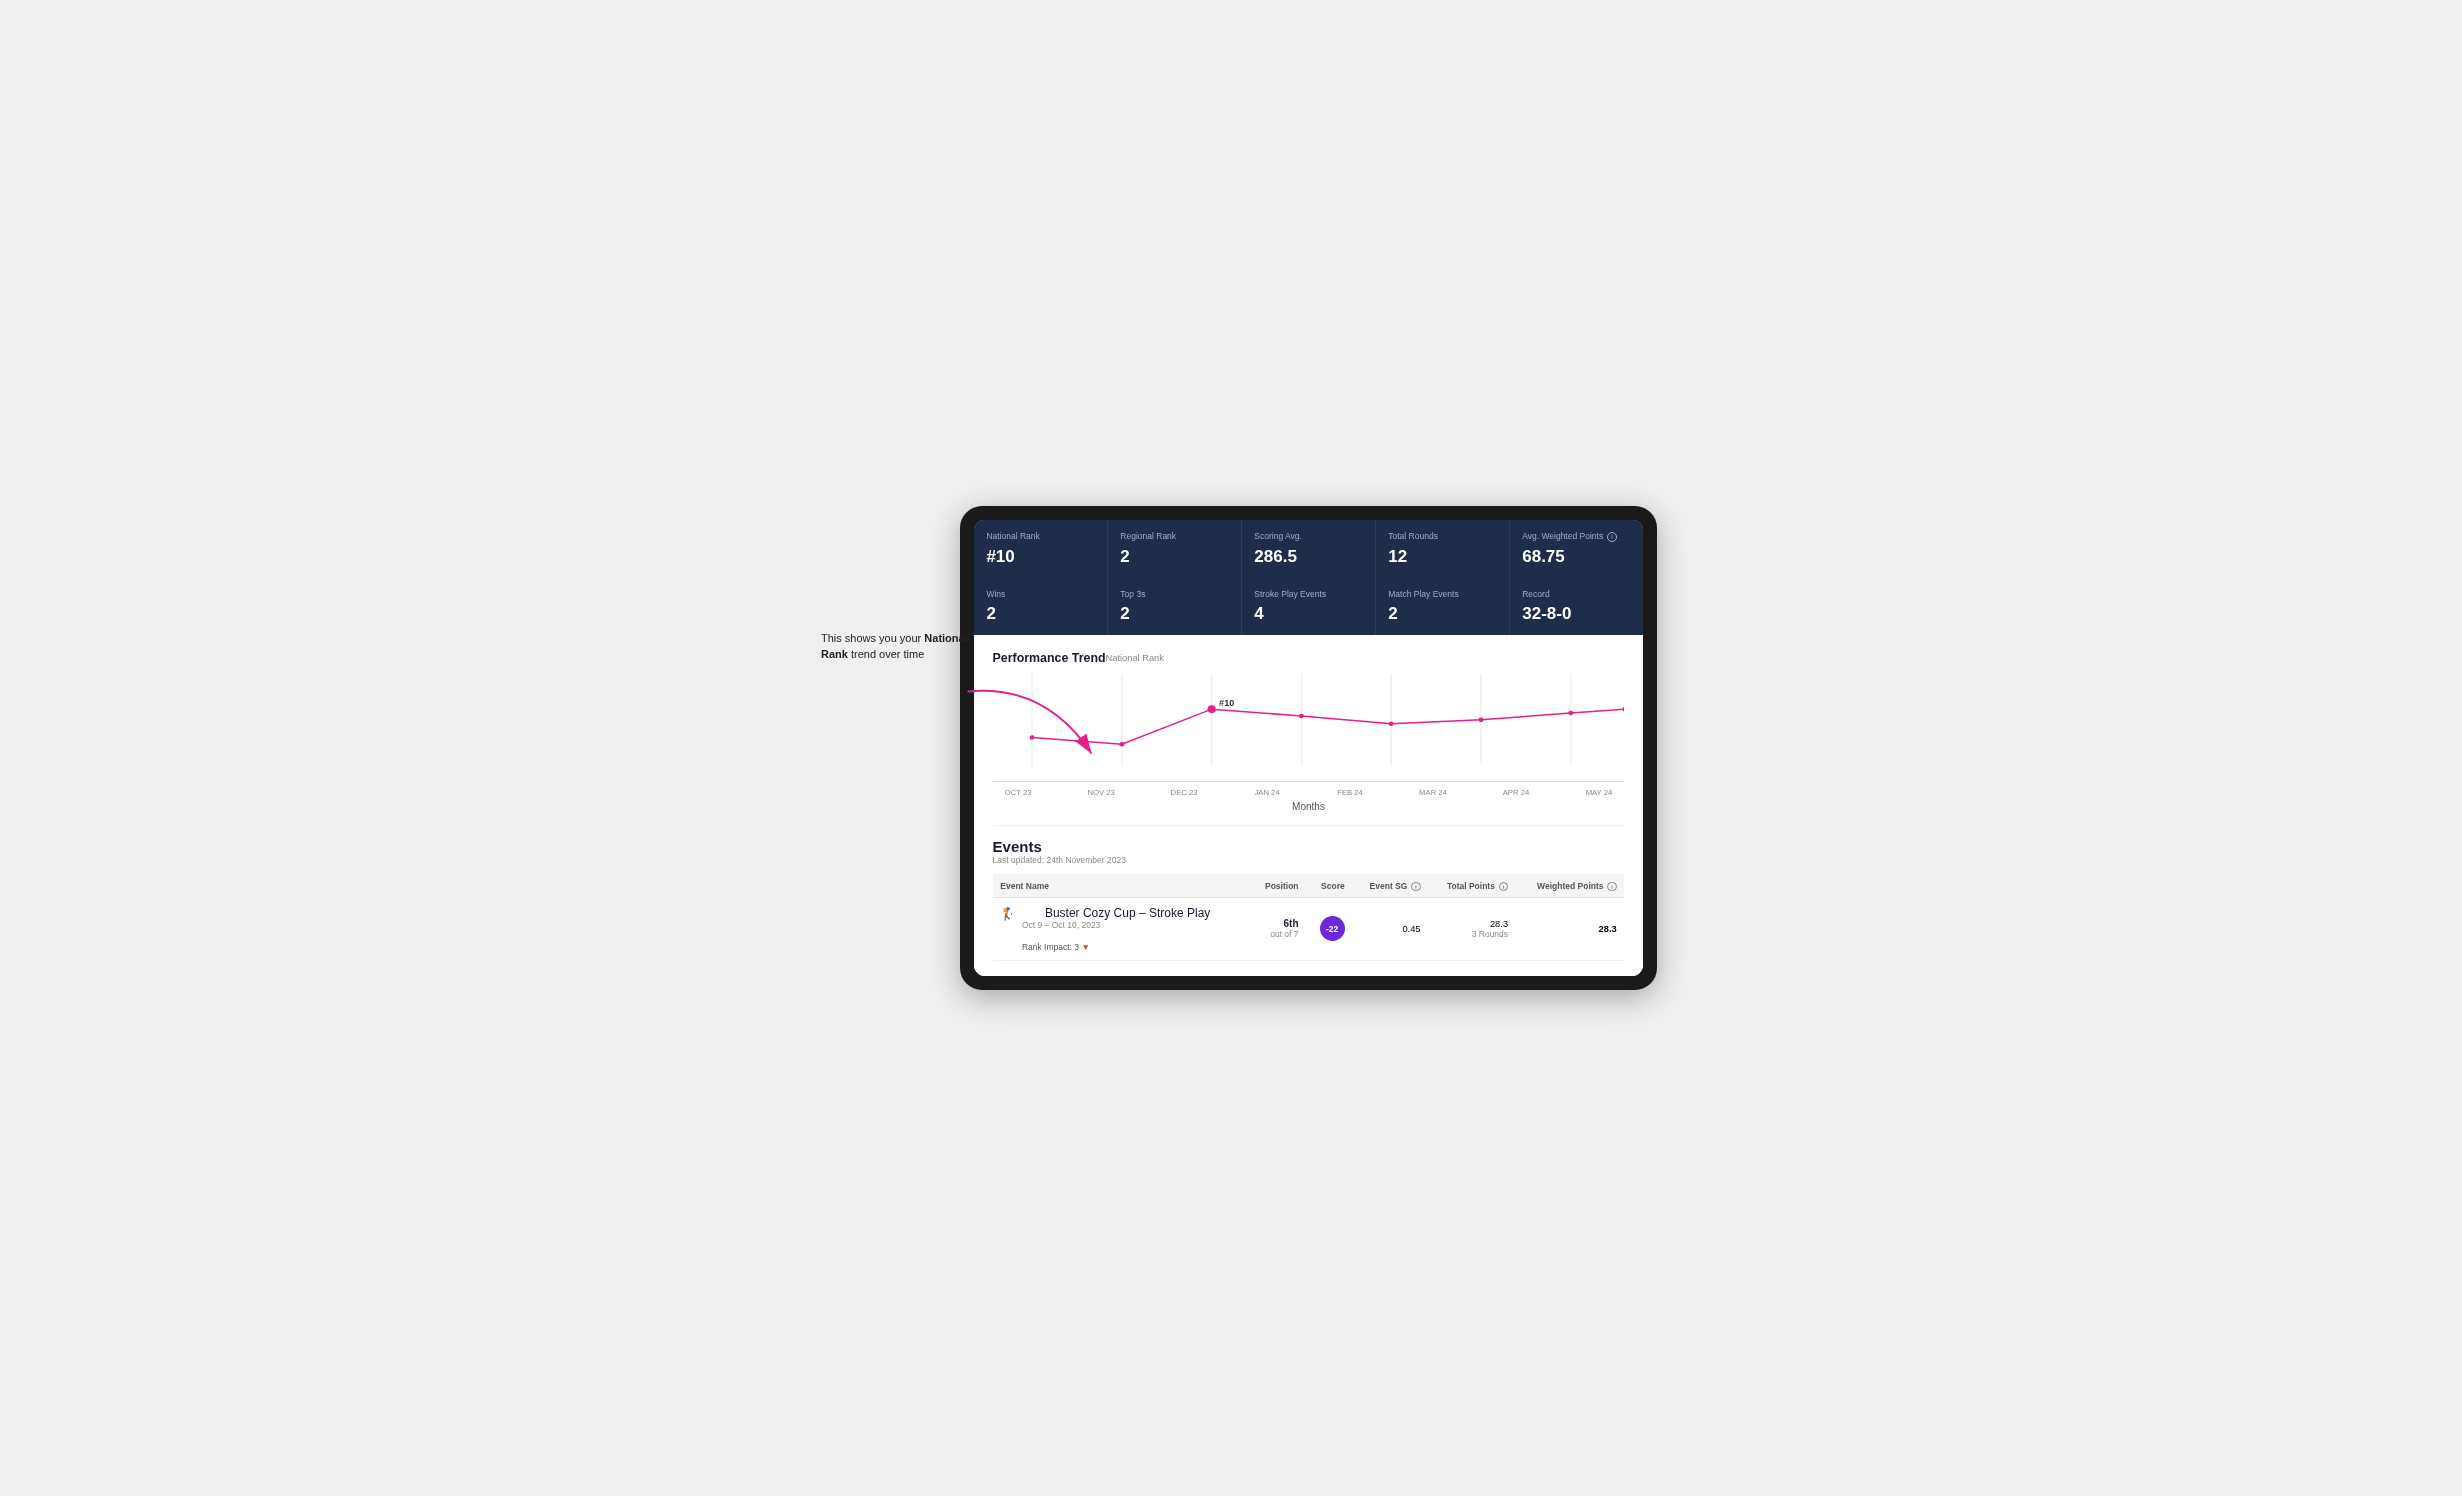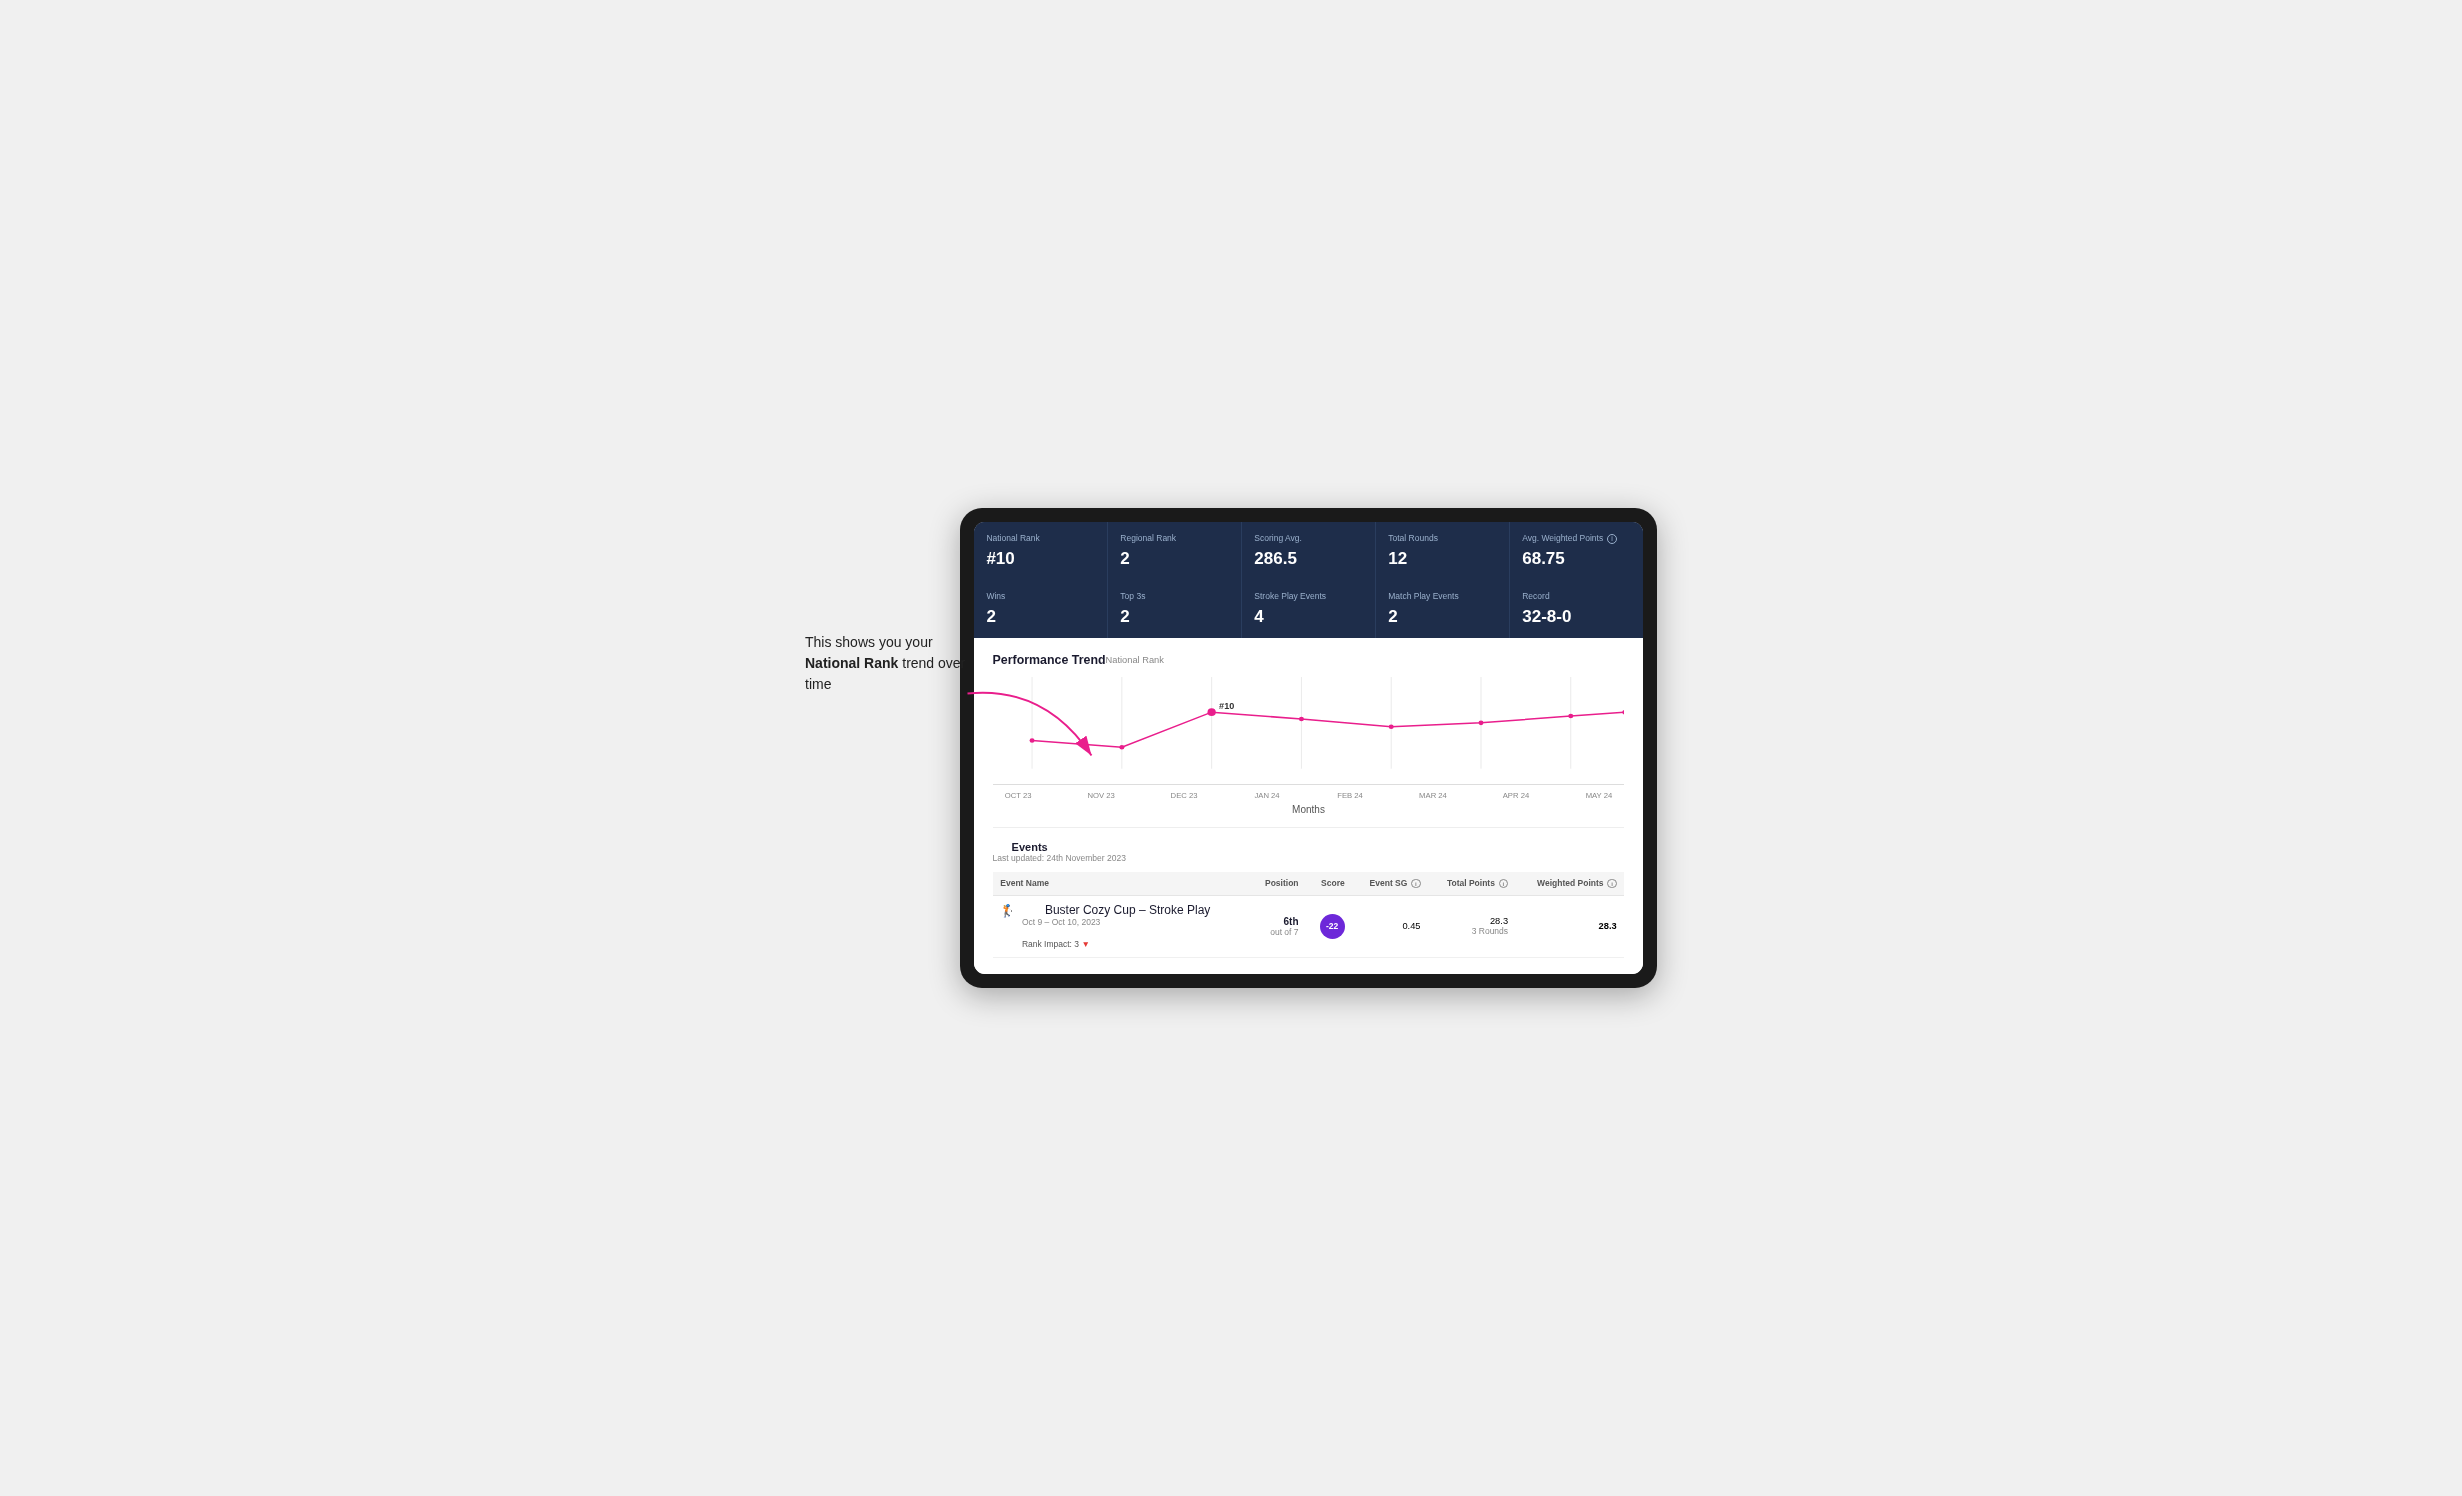--- a/index.html
+++ b/index.html
@@ -15,24 +15,24 @@
 
     .outer-wrapper {
       position: relative;
       width: 100%;
       max-width: 852px;
     }
 
     
     .annotation {
       position: absolute;
-      left: 0;
+      left: 16px;
       top: 124px;
       width: 170px;
-      font-size: 14px;
+      font-size: 11px;
       color: #222;
       line-height: 1.5;
       z-index: 10;
     }
     .annotation strong {
       font-weight: 700;
     }
     .arrow-line {
       position: absolute;
       left: 147px;
@@ -146,24 +146,23 @@
       margin-top: 1px;
       margin-bottom: 12.4px;
     }
 
     
     .events-section {
       border-top: 0.8px solid #eee;
       padding-top: 12.4px;
     }
     .events-title {
-      font-size: 11px;
+      font-size: 15px;
       font-weight: 700;
       color: #1a1a2e;
-      margin-left: 19px;
     }
     .events-updated {
       font-size: 8.5px;
       color: #888;
       margin-bottom: 9.3px;
     }
 
     .events-table {
       width: 100%;
       border-collapse: collapse;

